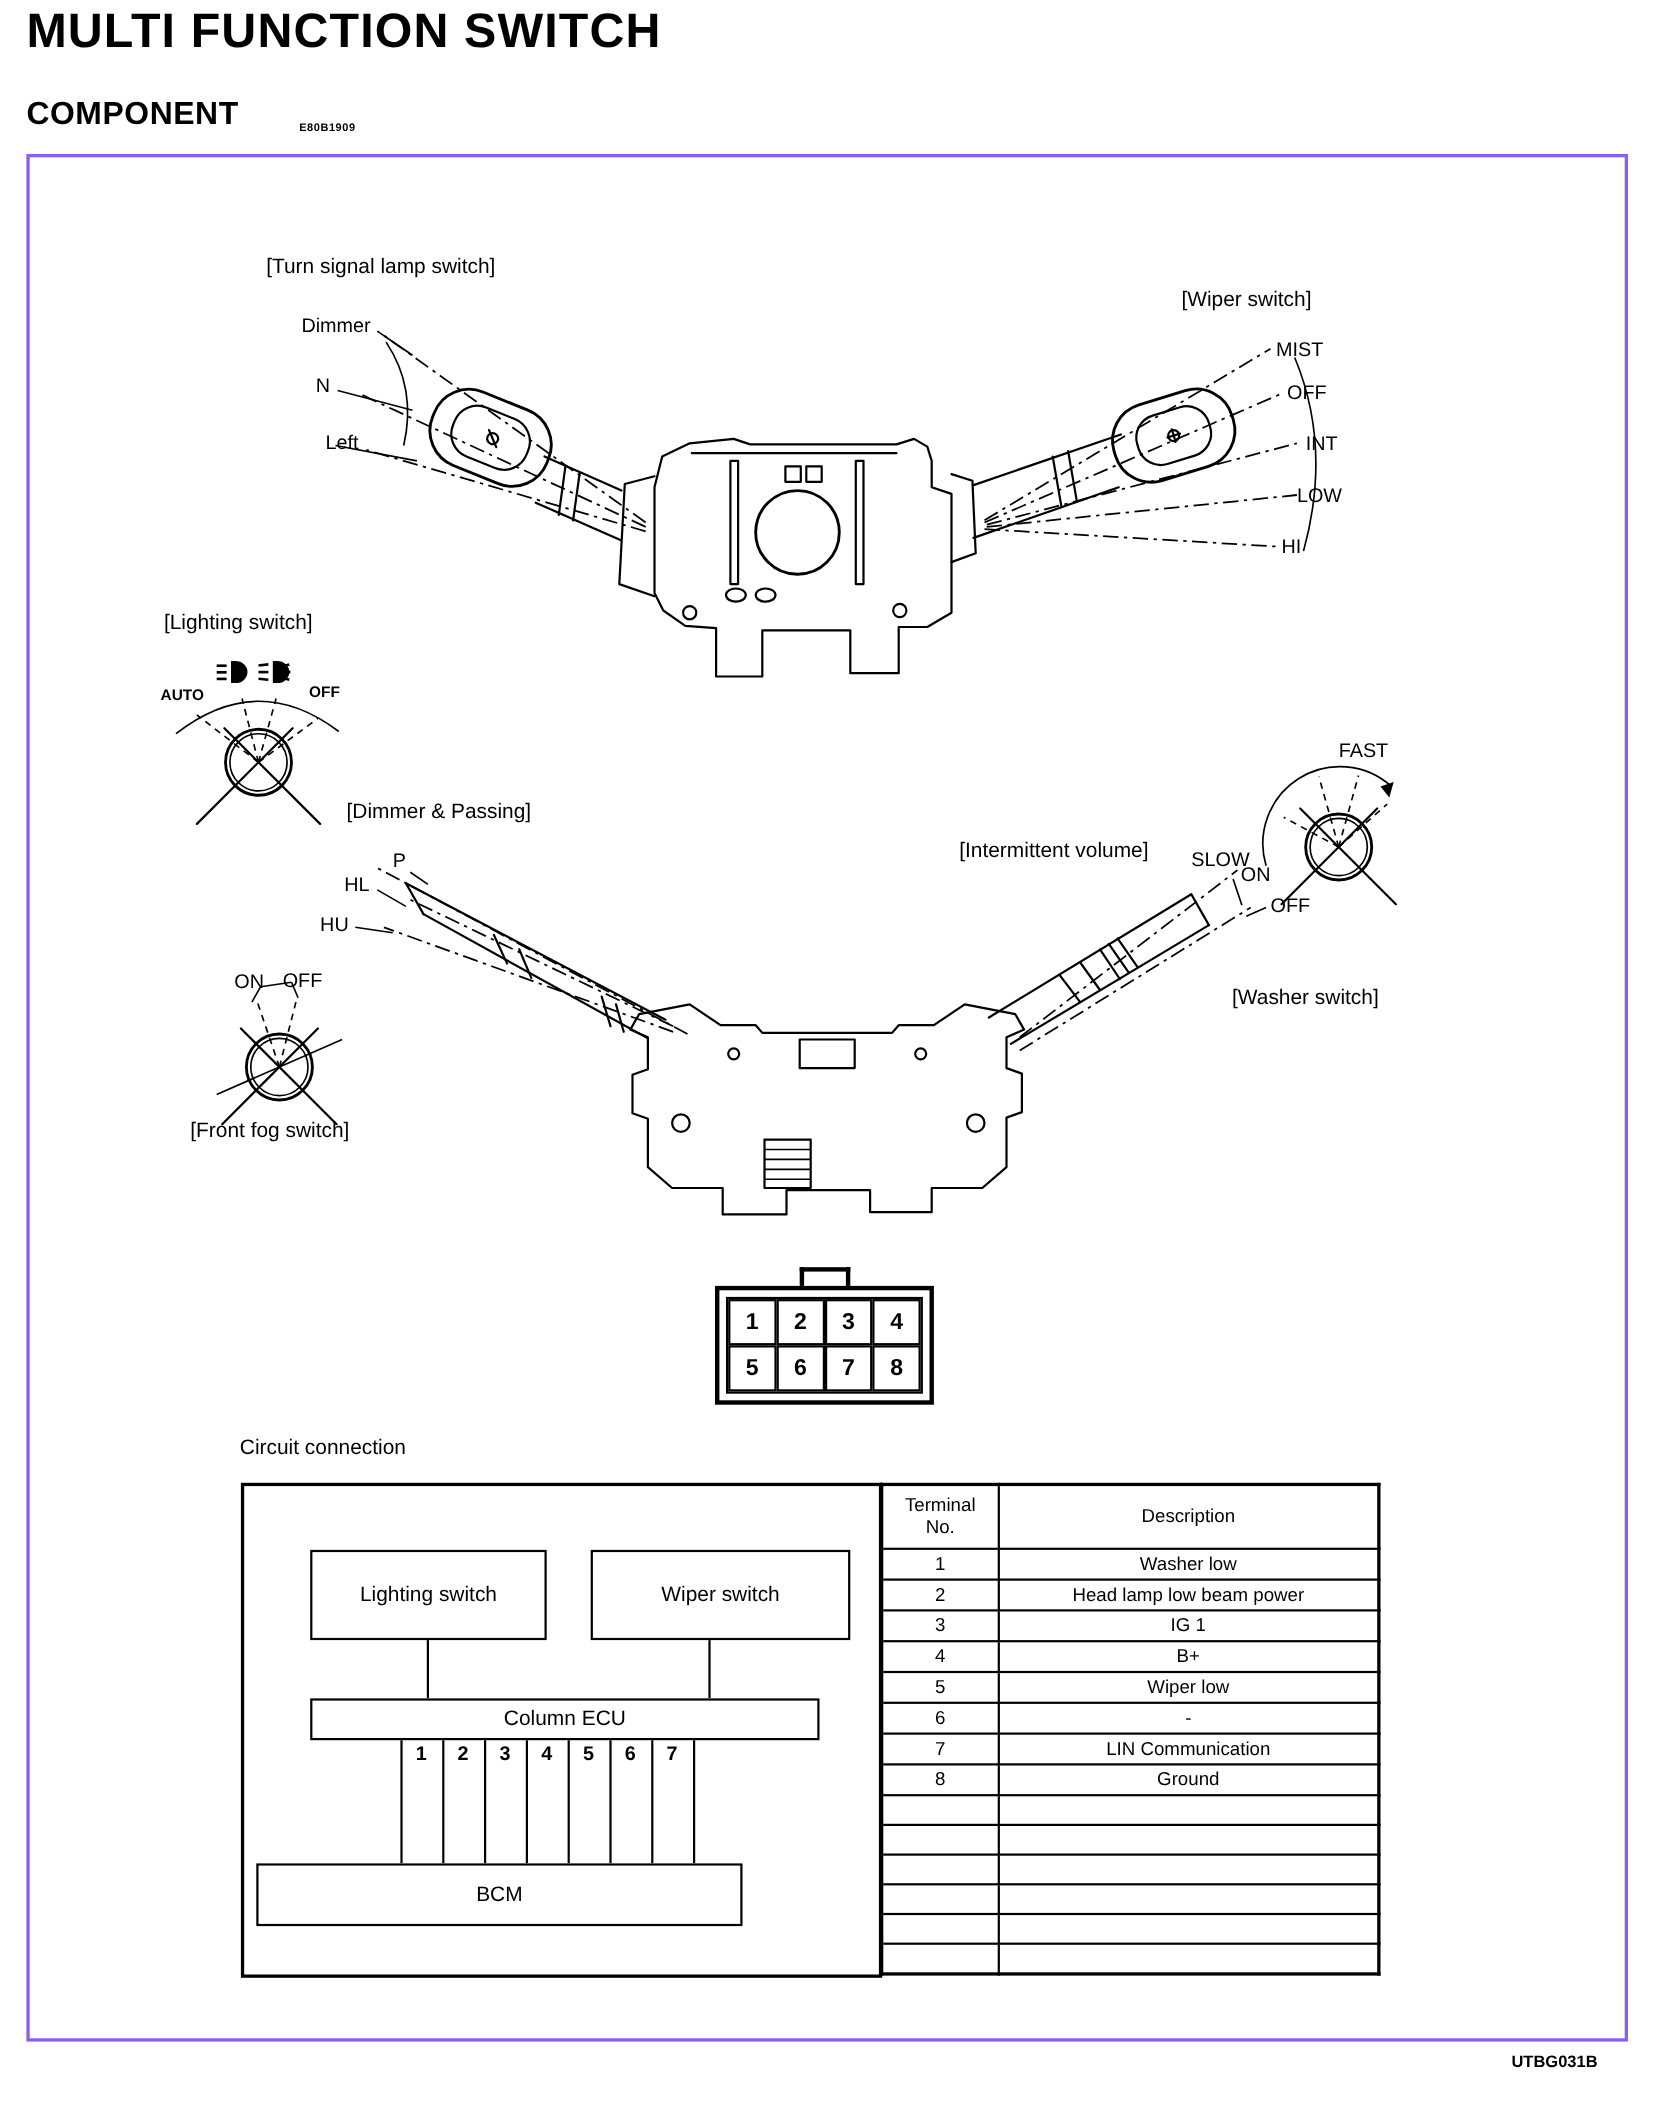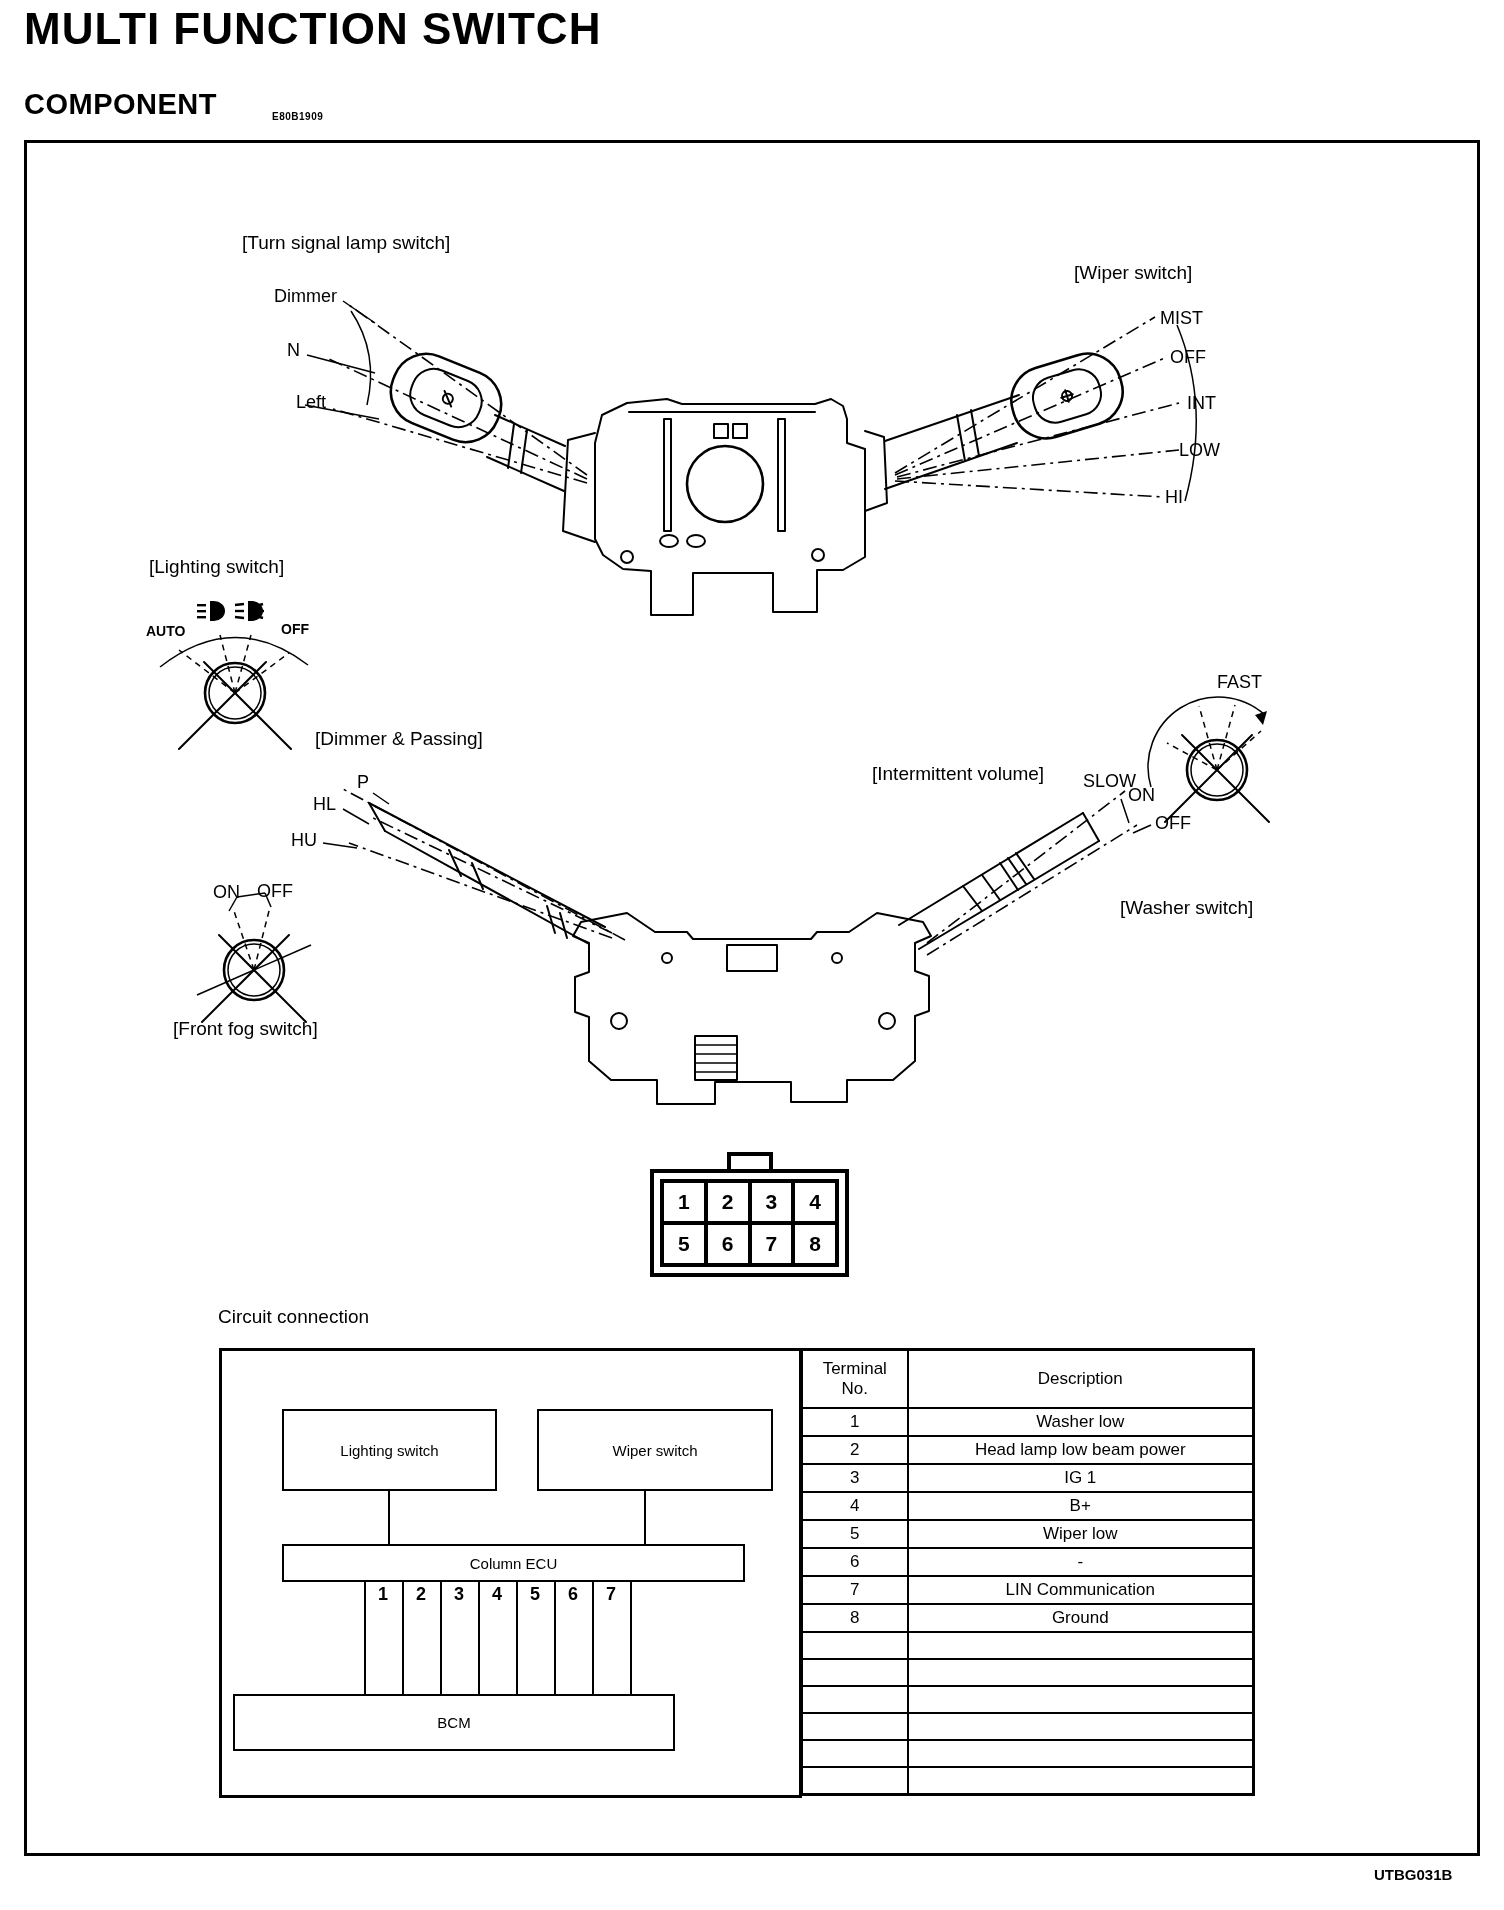--- a/index.html
+++ b/index.html
@@ -1,21 +1,21 @@
 <!DOCTYPE html>
 <html><head>
 <meta charset="utf-8">
 <style>
   html,body{margin:0;padding:0;background:#fff;}
   .page{position:relative;width:1504px;height:1910px;background:#fff;color:#000;
         font-family:"Liberation Sans", sans-serif;overflow:hidden;}
   .page-title{position:absolute;left:24px;top:4px;font-size:44px;font-weight:bold;letter-spacing:1px;white-space:nowrap;}
   .section-title{position:absolute;left:24px;top:88px;font-size:29px;font-weight:bold;letter-spacing:.5px;}
   .section-code{position:absolute;left:272px;top:111px;font-size:10px;font-weight:bold;letter-spacing:.5px;}
-  .frame{position:absolute;left:24px;top:140px;width:1456px;height:1716px;border:3px solid #000000;box-sizing:border-box;}
+  .frame{position:absolute;left:24px;top:140px;width:1456px;height:1716px;border:3px solid #8b5cf6;box-sizing:border-box;}
   .figure-code{position:absolute;left:1374px;top:1866px;font-size:15px;font-weight:bold;}
 
   .lbl{position:absolute;font-size:18px;white-space:nowrap;line-height:1.1;}
   .bracket{font-size:19px;}
   .sb{font-size:14px;font-weight:bold;}
 
   svg.art{position:absolute;left:0;top:0;}
   .s2{stroke:#000;stroke-width:2;fill:none;stroke-linejoin:round;stroke-linecap:round;}
   .s25{stroke:#000;stroke-width:2.6;fill:none;stroke-linejoin:round;}
   .thin{stroke:#000;stroke-width:1.5;fill:none;}
@@ -29,21 +29,21 @@
              border-bottom:none;box-sizing:border-box;background:#fff;}
   .connector-grid{display:grid;grid-template-columns:repeat(4,1fr);grid-template-rows:1fr 1fr;
              width:100%;height:100%;border:2px solid #000;box-sizing:border-box;}
   .connector-cell{border:2px solid #000;display:flex;align-items:center;justify-content:center;
              font-size:21px;font-weight:bold;}
 
   
   .circuit-label{position:absolute;left:191px;top:1163px;font-size:19px;}
   .circuit-box{position:absolute;left:192px;top:1205px;width:583px;height:450px;border:3px solid #000;box-sizing:border-box;}
   .cbox{position:absolute;border:2.5px solid #000;box-sizing:border-box;display:flex;align-items:center;
-        justify-content:center;font-size:15px;background:#fff;}
+        justify-content:center;font-size:19px;background:#fff;}
   .vline{position:absolute;width:2px;background:#000;}
   .ecu-pin{position:absolute;top:233px;width:38px;text-align:center;font-size:18px;font-weight:600;}
 
   
   .terminal-table{position:absolute;left:773px;top:1205px;width:452px;border-collapse:collapse;
         table-layout:fixed;border:3px solid #000;}
   .terminal-table td,.terminal-table th{border:2px solid #000;font-size:17px;font-weight:normal;
         text-align:center;padding:0;line-height:1.15;}
   .terminal-table th{height:56px;}
   .terminal-table td{height:26px;}

